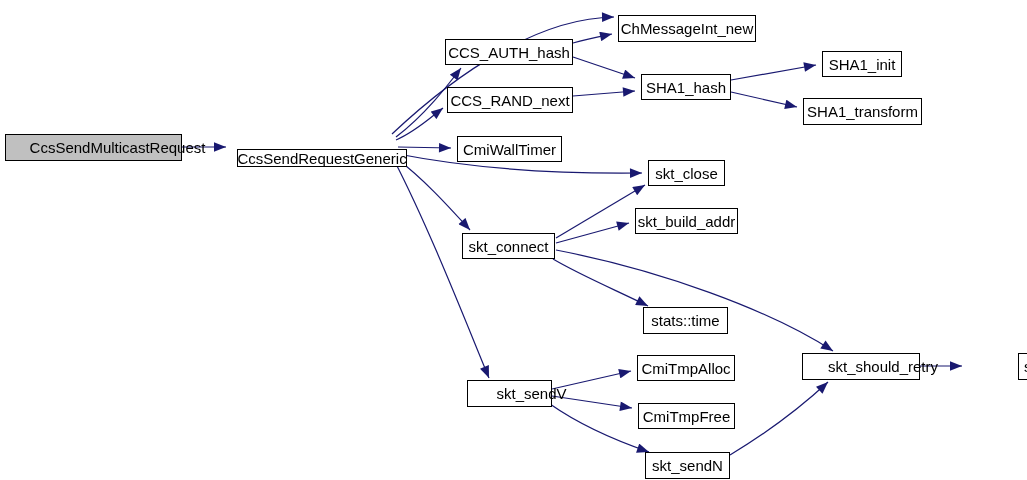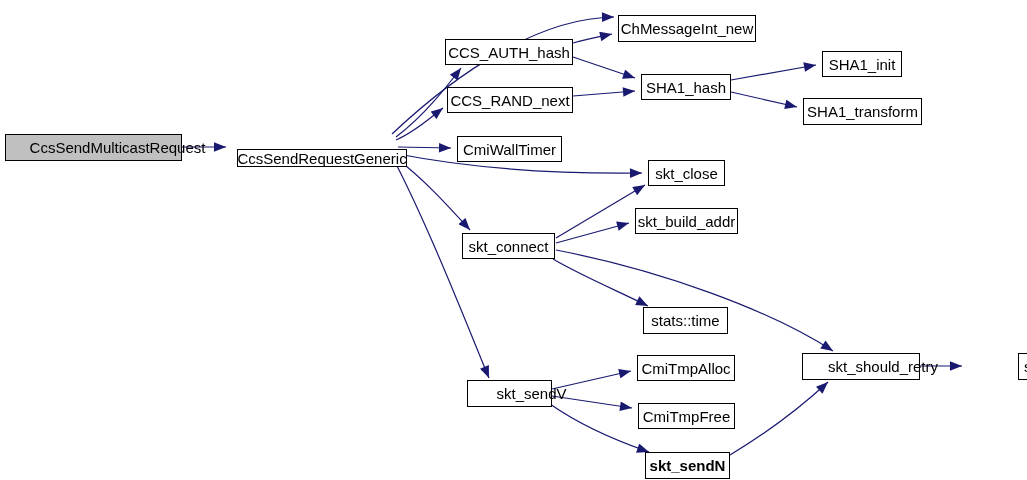--- a/index.html
+++ b/index.html
@@ -91,17 +91,17 @@
       <div class="node" style="left: 822px; top: 51px; width: 80px; height: 26px;">SHA1_init</div>
       <div class="node" style="left: 803px; top: 98px; width: 119px; height: 27px;">SHA1_transform</div>
       <div class="node" style="left: 457px; top: 136px; width: 105px; height: 26px;">CmiWallTimer</div>
       <div class="node" style="left: 648px; top: 160px; width: 77px; height: 26px;">skt_close</div>
       <div class="node" style="left: 635px; top: 208px; width: 103px; height: 26px;">skt_build_addr</div>
       <div class="node" style="left: 462px; top: 233px; width: 93px; height: 26px;">skt_connect</div>
       <div class="node" style="left: 643px; top: 307px; width: 85px; height: 27px;">stats::time</div>
       <div class="node" style="left: 637px; top: 355px; width: 98px; height: 26px;">CmiTmpAlloc</div>
       <div class="node" style="left: 467px; top: 380px; width: 85px; height: 27px; padding-left: 44px;">skt_sendV</div>
       <div class="node" style="left: 638px; top: 403px; width: 97px; height: 26px;">CmiTmpFree</div>
-      <div class="node" style="left: 645px; top: 452px; width: 85px; height: 27px; font-weight: bold;">skt_sendN</div>
+      <div class="node" style="left: 645px; top: 452px; width: 85px; height: 27px;">skt_sendN</div>
       <div class="node" style="left: 802px; top: 353px; width: 118px; height: 27px; padding-left: 44px;">skt_should_retry</div>
       <div class="node" style="left: 1018px; top: 353px; width: 48px; height: 27px;">sleep</div>
     </div>
 </div>
 
 </body></html>

